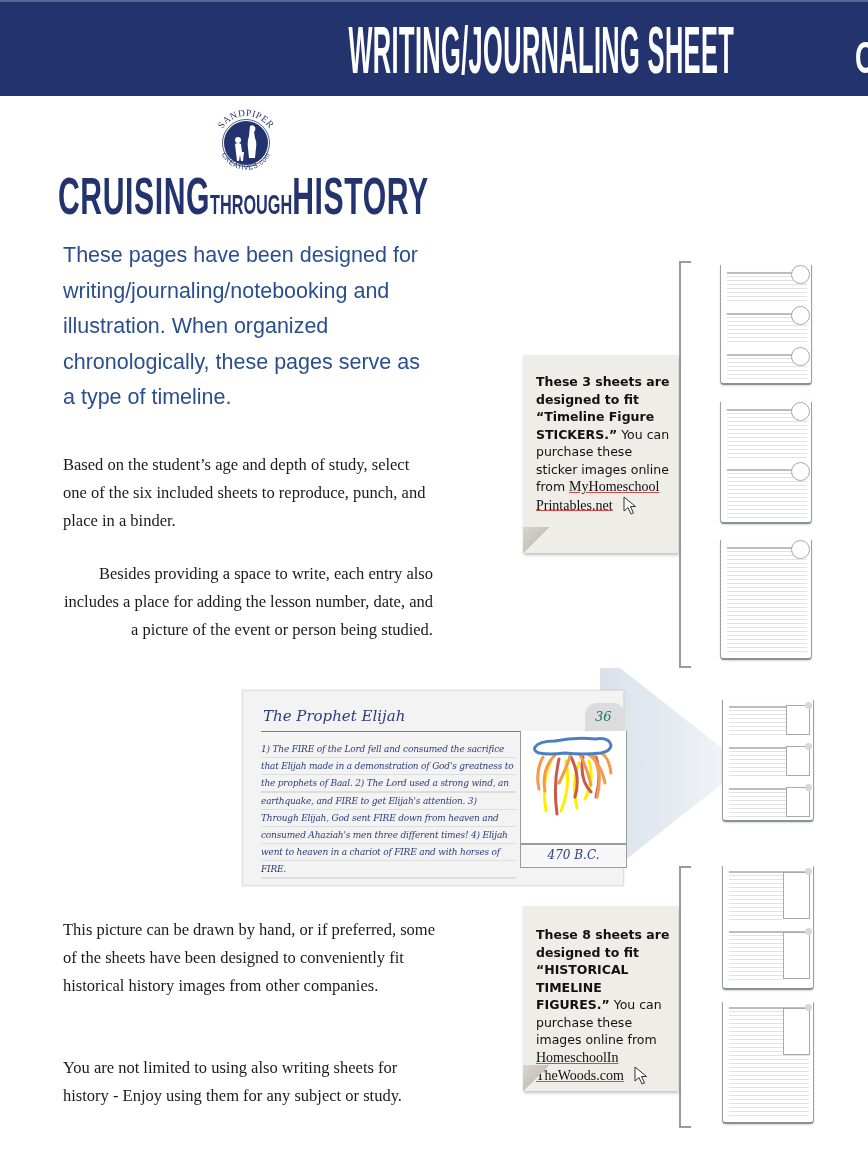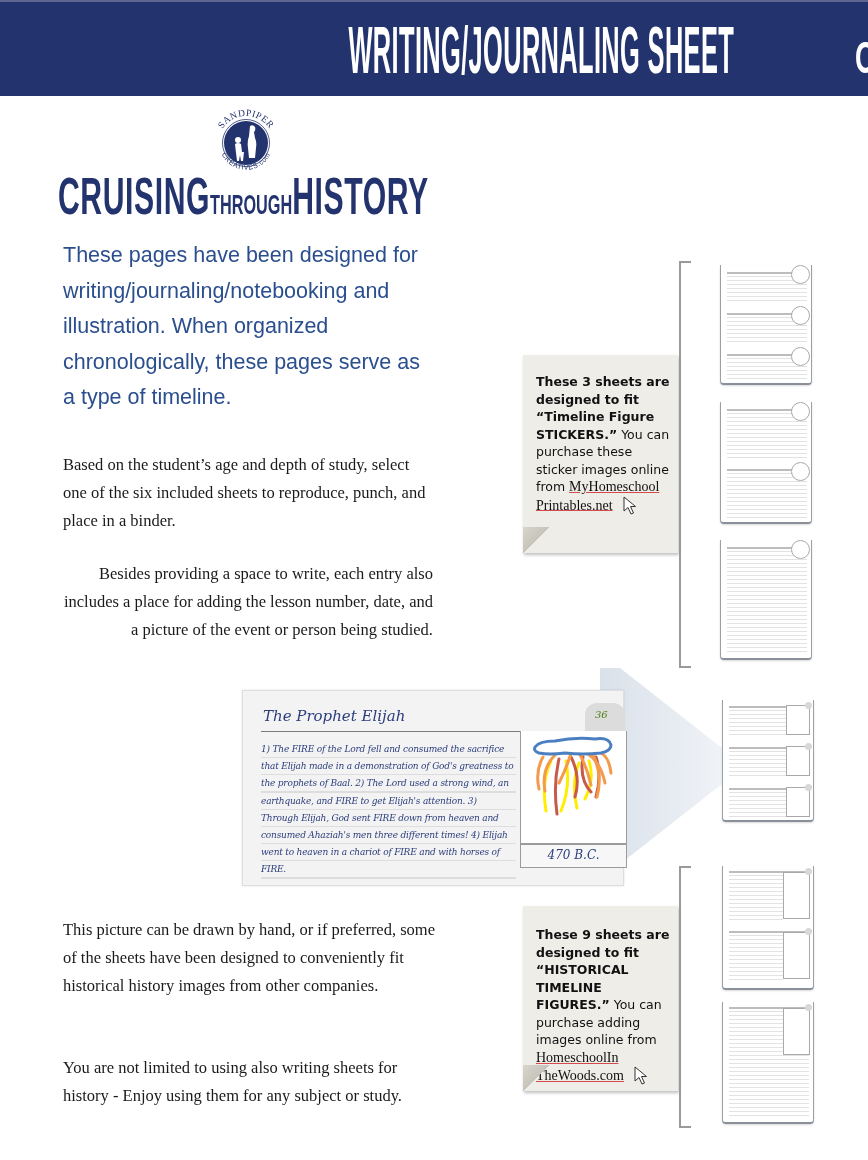--- a/index.html
+++ b/index.html
@@ -52,21 +52,21 @@
   .sheet-bar { position:absolute; left:6px; height:2px; background:#bdbdbd; }
   .sheet-circle { position:absolute; width:17px; height:17px; border:1.5px solid #a9a9a9; border-radius:50%; background:#fff; }
   .sheet-box { position:absolute; border:1.5px solid #a9a9a9; background:#fff; }
   .sheet-dot { position:absolute; width:7px; height:7px; border-radius:50%; background:#d8d8d8; }
 
   
   .beam { position:absolute; left:600px; top:668px; width:150px; height:196px; }
   .card { position:absolute; left:242px; top:668px; width:380px; height:194px; background:#f3f3f3; border:1px solid #dedede; box-shadow:0 0 2px rgba(0,0,0,0.12);margin-top:22px; }
   .card-title { position:absolute; left:20px; top:16px; font-family:"DejaVu Serif", serif; font-style:italic; font-size:15px; color:#2b3d7c; }
   .card-num-tab { position:absolute; left:342px; top:12px; width:40px; height:28px; background:#dcdcdc; border-radius:12px 12px 0 0; }
-  .card-num { position:absolute; left:352px; top:18px; font-family:"DejaVu Serif", serif; font-style:italic; font-size:10px; color:#4d7c0f; }
+  .card-num { position:absolute; left:352px; top:18px; font-family:"DejaVu Serif", serif; font-style:italic; font-size:13px; color:#0f766e; }
   .card-rule { position:absolute; left:18px; top:40px; width:362px; height:1px; background:#7d7d7d; }
   .card-text { position:absolute; left:18px; top:50px; width:255px; font-family:"DejaVu Serif", serif; font-style:italic; font-size:9px; line-height:17.2px; color:#2b3d7c; background:repeating-linear-gradient(to bottom, transparent 0px, transparent 16px, #dddddd 16px, #dddddd 17.2px); letter-spacing:-0.2px; }
   .card-pic { position:absolute; left:277px; top:40px; width:105px; height:112px; border:1px solid #9b9b9b; border-top:none; background:#fff; }
   .card-date-box { position:absolute; left:277px; top:153px; width:105px; height:22px; border:1px solid #9b9b9b; background:#f7f7f7; }
   .card-date { position:absolute; left:0; top:3px; width:105px; text-align:center; font-family:"DejaVu Serif", serif; font-style:italic; font-size:12px; color:#2b3d7c; }
 </style>
 </head>
 <body>
 
 <div class="banner">
@@ -112,21 +112,21 @@
     <b>These 3 sheets are designed to fit “Timeline Figure STICKERS.”</b><span> You can purchase these sticker images online from </span><span class="link">MyHomeschool Printables.net</span>
     <svg class="cursor" width="16" height="20" viewBox="0 0 16 20">
         <path d="M1 1 L1 15 L5 11.5 L8 18 L10.5 17 L7.5 10.5 L12.5 10.5 Z" fill="#fff" stroke="#333" stroke-width="1"></path>
       </svg>
   </div>
   <div class="note-fold-shade"></div>
 </div>
 
 <div class="note note-2">
   <div class="note-inner">
-    <b>These 9 sheets are designed to fit “HISTORICAL TIMELINE FIGURES.”</b><span> You can purchase adding images online from </span><span class="link">HomeschoolIn TheWoods.com</span>
+    <b>These 8 sheets are designed to fit “HISTORICAL TIMELINE FIGURES.”</b><span> You can purchase these images online from </span><span class="link">HomeschoolIn TheWoods.com</span>
     <svg class="cursor" width="16" height="20" viewBox="0 0 16 20">
         <path d="M1 1 L1 15 L5 11.5 L8 18 L10.5 17 L7.5 10.5 L12.5 10.5 Z" fill="#fff" stroke="#333" stroke-width="1"></path>
       </svg>
   </div>
   <div class="note-fold-shade"></div>
 </div>
 
 <div class="bracket bracket-1"></div>
 <div class="bracket bracket-2"></div>
 

